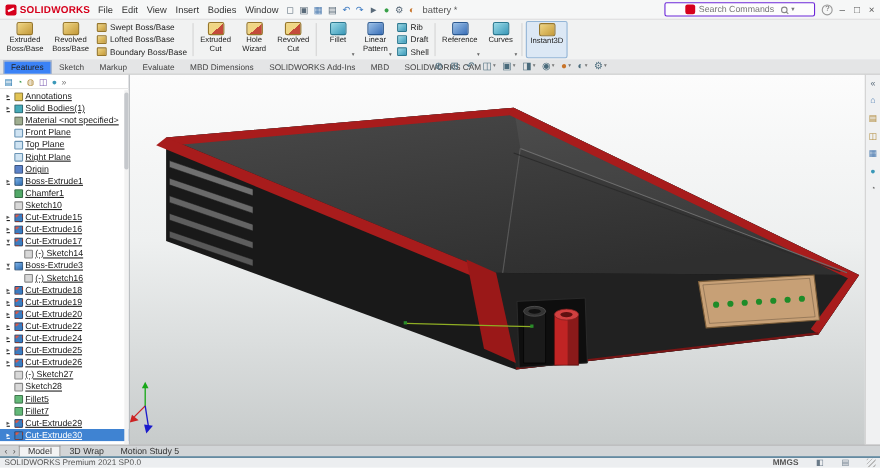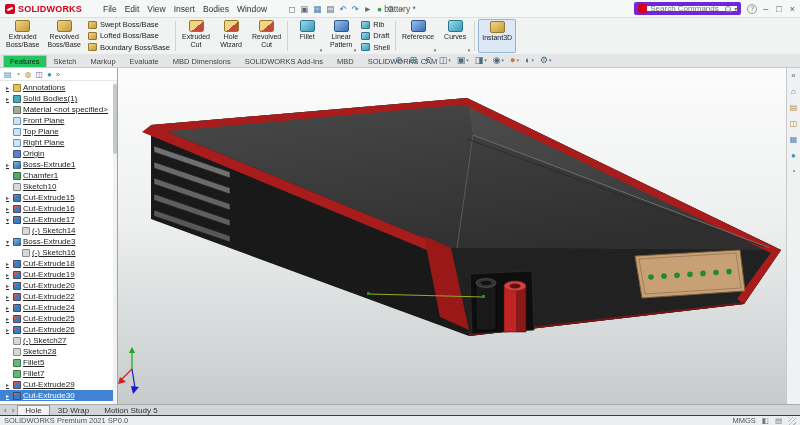--- a/index.html
+++ b/index.html
@@ -1,32 +1,32 @@
 <!DOCTYPE html>
 <html><head>
 <meta charset="utf-8">
 <style>
 *{box-sizing:border-box;margin:0;padding:0;}
 html,body{width:800px;height:425px;overflow:hidden;}
 body{font-family:"Liberation Sans","DejaVu Sans",sans-serif;font-size:9px;color:#333;}
 .app{position:relative;width:800px;height:425px;background:#eceef0;overflow:hidden;}
 
 
-.titlebar{height:18px;background:#f6f7f7;border-bottom:1px solid #dedede;display:flex;align-items:center;padding:0 5px;gap:21px;position:relative;}
+.titlebar{height:18px;background:#f6f7f7;border-bottom:1px solid #dedede;display:flex;align-items:center;padding:0 5px;gap:7px;position:relative;}
 .logo{display:flex;align-items:center;gap:3px;flex:none;}
 .swmark{width:10px;height:10px;background:#d6001c;border-radius:2px;position:relative;}
 .swmark::after{content:"";position:absolute;left:2px;top:4px;width:6px;height:2px;background:#fff;transform:rotate(-25deg);}
 .logotext{color:#d6001c;font-weight:bold;font-size:9px;letter-spacing:.2px;}
 .menus{display:flex;gap:8px;font-size:8.5px;color:#333;flex:none;}
 .menu{cursor:default;}
 .qa{display:flex;gap:5px;color:#5a6b7a;font-size:8.5px;align-items:center;flex:none;}
 .qa span{line-height:10px;}
 .doc{position:absolute;left:50%;transform:translateX(-50%);font-size:8.5px;color:#555;}
 .tright{margin-left:auto;display:flex;align-items:center;gap:6px;}
-.searchbox{display:flex;align-items:center;gap:3px;border:4px solid #6d28d9;background:#fdfdfd;height:13px;padding:0 0;border-radius:2px;}
+.searchbox{display:flex;align-items:center;gap:3px;border:1px solid #6d28d9;background:#fdfdfd;height:13px;padding:0 18px;border-radius:2px;}
 .sws{width:9px;height:9px;background:#d6001c;border-radius:2px;flex:none;}
 .searchbox input{border:none;background:transparent;font-size:8px;width:72px;color:#888;outline:none;font-family:inherit;}
 .mag{width:6px;height:6px;border:1px solid #888;border-radius:50%;position:relative;flex:none;}
 .mag::after{content:"";position:absolute;width:3px;height:1px;background:#888;right:-2px;bottom:-1px;transform:rotate(40deg);}
 .scaret{font-size:6px;color:#777;}
 .helpbtn{width:10px;height:10px;border:1px solid #999;border-radius:50%;font-size:7px;display:flex;align-items:center;justify-content:center;color:#666;}
 .winbtns{display:flex;gap:8px;font-size:9px;color:#555;align-items:center;}
 
 
 .ribbon{height:36px;background:#f1f2f2;display:flex;align-items:stretch;gap:2px;padding:1px 3px;overflow:hidden;}
@@ -40,21 +40,21 @@
 .ric-s{width:9px;height:8px;border-radius:1px;flex:none;}
 .g-gold{background:linear-gradient(140deg,#f0d684,#c49a3a);border:1px solid #96762a;}
 .g-cut{background:linear-gradient(140deg,#f0d684 55%,#c44a3a 55%);border:1px solid #96762a;}
 .g-teal{background:linear-gradient(140deg,#9adbe8,#3a98b8);border:1px solid #2a7890;}
 .g-blue{background:linear-gradient(140deg,#9ac0e8,#3a6fb8);border:1px solid #2a5890;}
 .pressed{background:#dce8f5;border:1px solid #93b5d6;}
 
 
 .tabstrip{height:14px;background:#e4e5e6;border-bottom:1px solid #c8c8c8;display:flex;align-items:flex-end;padding-left:3px;}
 .ctab{font-size:7.5px;padding:1px 6px;color:#444;border:1px solid transparent;border-bottom:none;white-space:nowrap;}
-.ctab.active{background:#22c55e;border-color:#c0c0c0;color:#222;}
+.ctab.active{background:#3b82f6;border-color:#c0c0c0;color:#222;}
 
 
 .hud{position:absolute;left:395px;top:53px;height:14px;display:flex;gap:6px;align-items:center;z-index:9;}
 .hudi{display:flex;align-items:center;gap:1px;color:#4a6b7c;font-size:9px;line-height:10px;}
 .hudi .hc{font-size:5px;color:#777;}
 
 
 .main{display:flex;height:336px;}
 .treepanel{width:118px;background:#fff;border-right:1px solid #9fa4a8;display:flex;flex-direction:column;position:relative;overflow:hidden;}
 .fmtabs{height:13px;display:flex;gap:4px;align-items:center;padding:0 4px;border-bottom:1px solid #e6e6e6;font-size:8px;flex:none;}
@@ -83,21 +83,21 @@
 
 .taskpane{width:14px;background:#f0f1f2;border-left:1px solid #c9c9c9;display:flex;flex-direction:column;align-items:center;padding-top:3px;gap:7px;flex:none;}
 .tpi{font-size:8px;color:#5a6b7a;line-height:9px;}
 
 
 .btabs{height:11px;background:#d2d5d7;display:flex;align-items:stretch;border-top:1px solid #aaa;padding-left:2px;gap:1px;}
 .bnav{font-size:8px;color:#555;display:flex;align-items:center;padding:0 2px;}
 .btab{font-size:8px;padding:0 7px;display:flex;align-items:center;color:#333;white-space:nowrap;}
 .btab.active{background:#f2f3f4;border:1px solid #999;border-bottom:none;}
 .status{height:10px;background:#eceef0;display:flex;align-items:center;font-size:7.5px;color:#555;padding:0 4px;gap:8px;border-top:1px solid #0c4a6e;}
-.sright{margin-left:auto;display:flex;gap:6px;align-items:center;}
+.sright{margin-left:auto;display:flex;gap:16px;align-items:center;font-weight:bold;}
 .sicon{font-size:7.5px;color:#6a7a88;}
 .grip{width:8px;height:8px;background:repeating-linear-gradient(135deg,#bbb 0 1px,transparent 1px 3px);}
 </style>
 </head>
 <body>
 
 <div class="app">
 
   <div class="titlebar">
     <div class="logo">
@@ -609,21 +609,21 @@
         <span class="tpi" style="color: rgb(58, 152, 184);">●</span>
         <span class="tpi" style="color: rgb(119, 119, 119);">◔</span>
       </div>
   </div>
 
   <div class="btabs">
     <span class="bnav">‹</span>
     <span class="bnav">›</span>
     <span class="btabs-items" style="display:flex;gap:1px;">
 
-    <span class="btab active">Hole</span>
+    <span class="btab active">Model</span>
         <span class="btab">3D Wrap</span>
         <span class="btab">Motion Study 5</span>
       </span>
   </div>
 
   <div class="status">
     <span>SOLIDWORKS Premium 2021 SP0.0</span>
     <div class="sright">
       <span>MMGS</span>
       <span class="sicon">◧</span>

